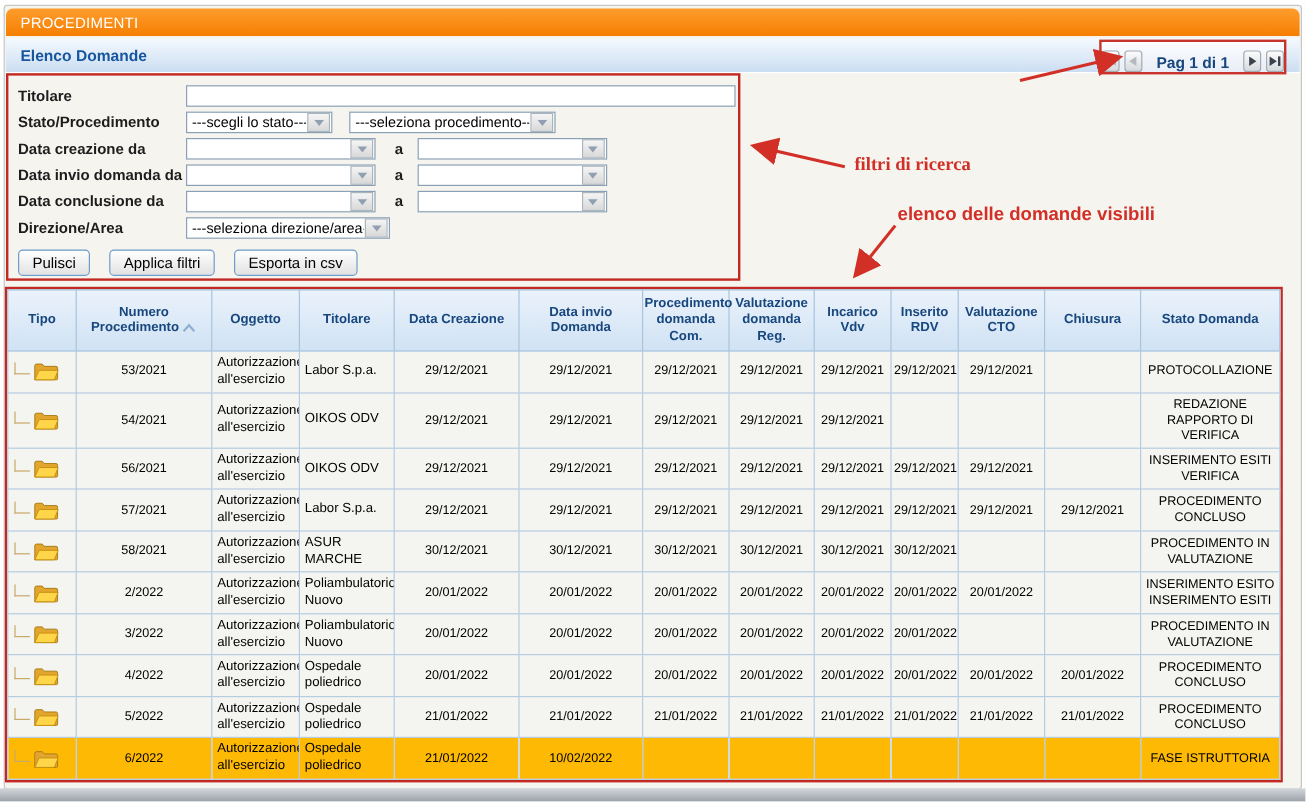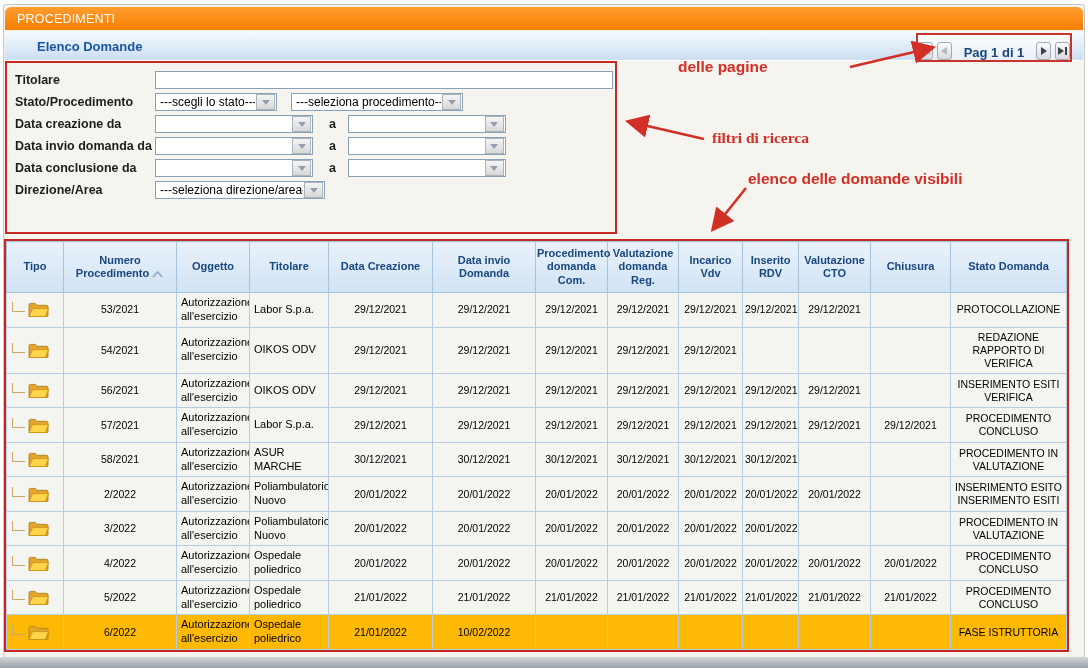--- a/index.html
+++ b/index.html
@@ -19,21 +19,21 @@
     border-radius:6px 6px 0 0;
     display:flex;align-items:center;
   }
   .title-bar span{color:#fff;font-weight:normal;font-size:12.5px;padding-left:12px;letter-spacing:.2px;}
   .sub-bar{
     position:absolute;left:5px;top:32px;width:1078px;height:28px;
     background:linear-gradient(#f4f9fe,#cbdef2);
     border-bottom:1px solid #ffffff;
     display:flex;align-items:center;
   }
-  .sub-bar span{color:#17569e;font-weight:bold;font-size:13px;padding-left:32px;}
+  .sub-bar span{color:#17569e;font-weight:bold;font-size:13px;padding-left:12px;}
   
   .pag-box{
     position:absolute;left:916px;top:33px;width:152px;height:25px;
     border:2px solid #c8342c;background:linear-gradient(#fbfdff,#e8eef6);
     display:flex;align-items:flex-end;justify-content:center;gap:4px;
   }
   .pg-btn{
     width:18px;height:18px;border:1px solid #a3aab2;border-radius:3px;
     background:linear-gradient(#fcfcfc,#d7dade);
     display:inline-flex;align-items:center;justify-content:center;gap:1px;
@@ -204,24 +204,28 @@
   </div>
   <div class="frow">
     <span class="flabel">Direzione/Area</span>
     <span class="combo" style="width:170px">
       <span class="combo-text">---seleziona direzione/area---</span>
       <span class="combo-btn">
           <span class="tri-down"></span>
         </span>
     </span>
   </div>
+  <div class="btn-row">
+    <button class="fbtn">Pulisci</button>
+    <button class="fbtn">Applica filtri</button>
+    <button class="fbtn">Esporta in csv</button>
+  </div>
 </div>
 
 <div class="note" style="left:678px;top:57px;">
-  <div>delle pagine</div>
 </div>
 <svg class="ann-svg" style="left:845px;top:40px;" width="100" height="34">
   <defs>
       <marker id="m1" markerWidth="9" markerHeight="9" refX="7" refY="4.5" orient="auto">
         <path d="M0,0 L9,4.5 L0,9 z" fill="#d22f27"></path>
       </marker>
     </defs>
   <line x1="5" y1="27" x2="86" y2="8" stroke="#d22f27" stroke-width="2.6" marker-end="url(#m1)"></line>
 </svg>
 

